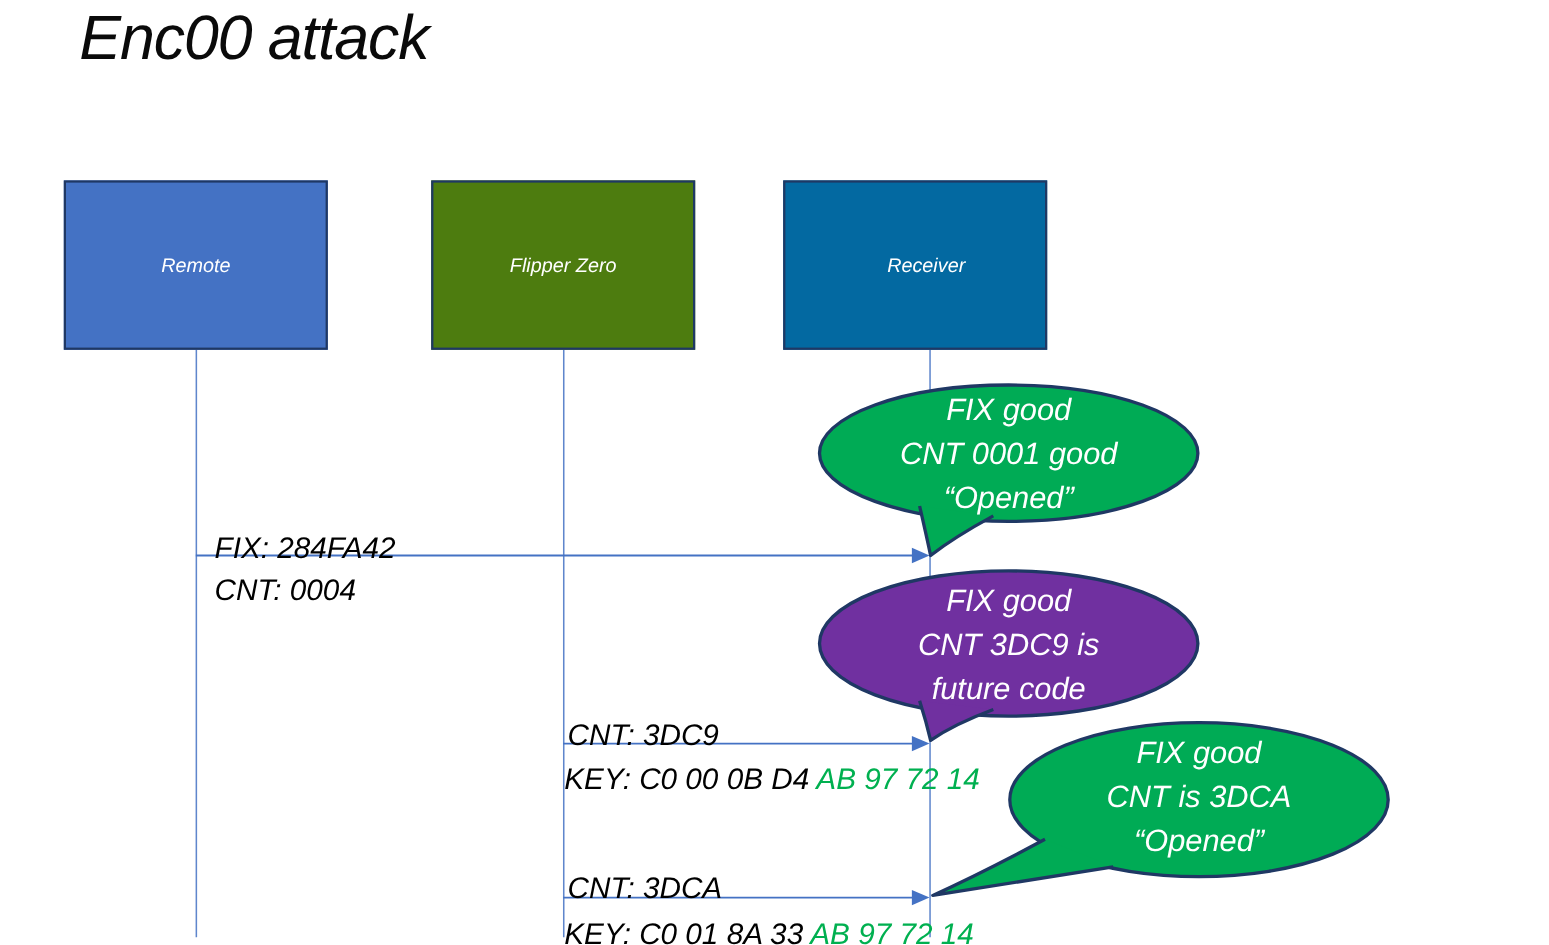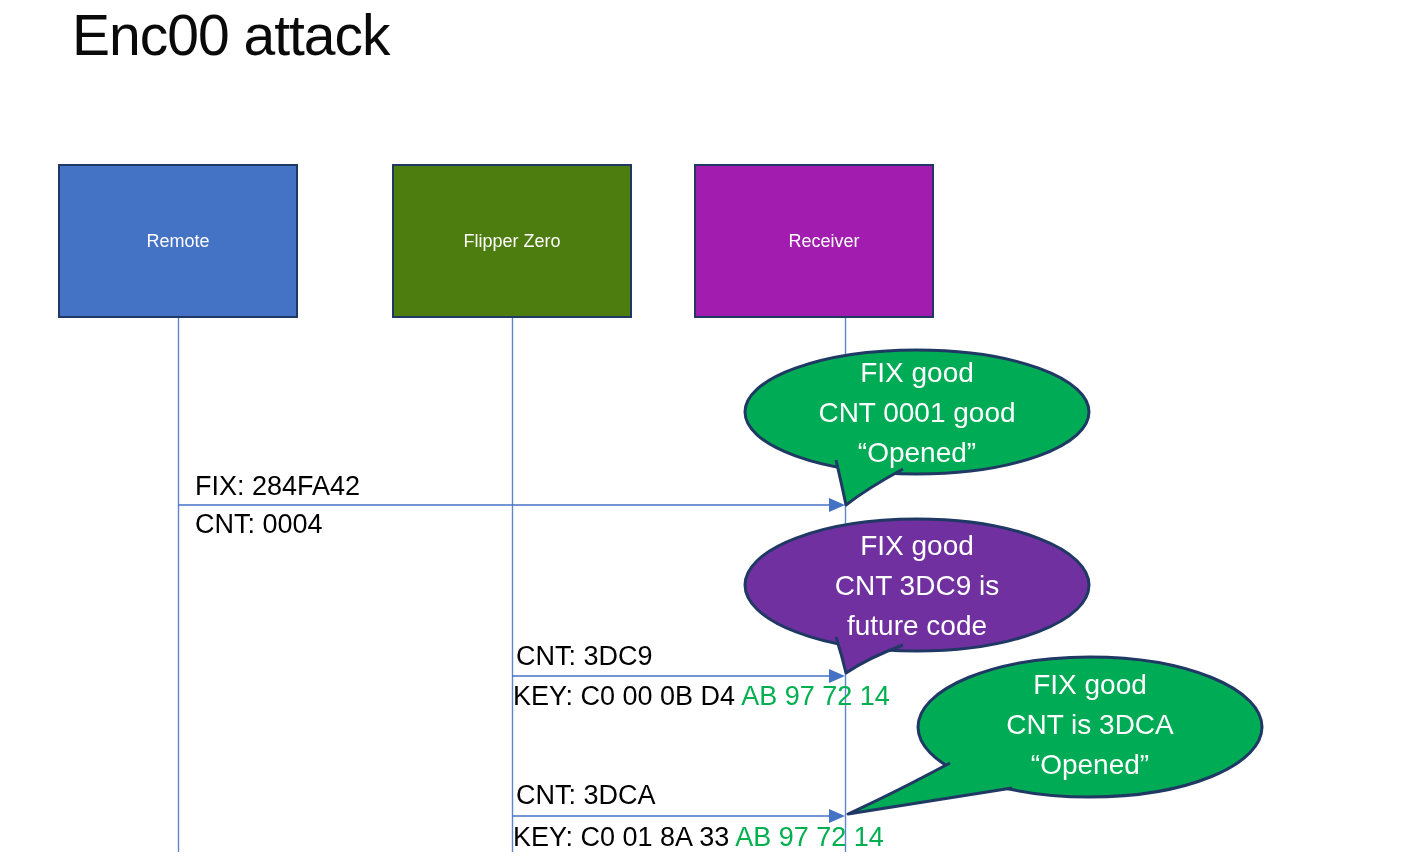--- a/index.html
+++ b/index.html
@@ -3,20 +3,21 @@
 <meta charset="utf-8">
 <style>
   html, body { margin: 0; padding: 0; background: #fff; }
   #slide {
     position: relative;
     width: 1408px;
     height: 859px;
     background: #ffffff;
     overflow: hidden;
     font-family: "Liberation Sans", sans-serif;
+    font-style: italic;
   }
   #page-title {
     position: absolute;
     left: 72px;
     top: 2px;
     font-size: 57px;
     font-weight: 300;
     letter-spacing: -1px;
     color: #0a0a0a;
     white-space: nowrap;
@@ -35,28 +36,29 @@
     border: 2.5px solid #1F3864;
     box-sizing: border-box;
     display: flex;
     align-items: center;
     justify-content: center;
     color: #ffffff;
     font-size: 18px;
   }
   #actor-remote   { left: 58px;  background: #4472C4; }
   #actor-flipper  { left: 392px; background: #4d7c0f; }
-  #actor-receiver { left: 694px; background: #a21caf; padding-left: 20px; }
+  #actor-receiver { left: 712px; background: #0369a1; padding-left: 20px; }
 
   .msg-line {
     position: absolute;
     font-size: 27px;
     color: #000000;
     white-space: nowrap;
     line-height: 1.15;
+    margin-top: 12px;
   }
   .hex-red   { color: #FF0000; }
   .hex-green { color: #00B050; }
   .hex-green-bold { color: #00B050; font-weight: 700; }
 
   .callout-text {
     position: absolute;
     width: 344px;
     display: flex;
     flex-direction: column;

